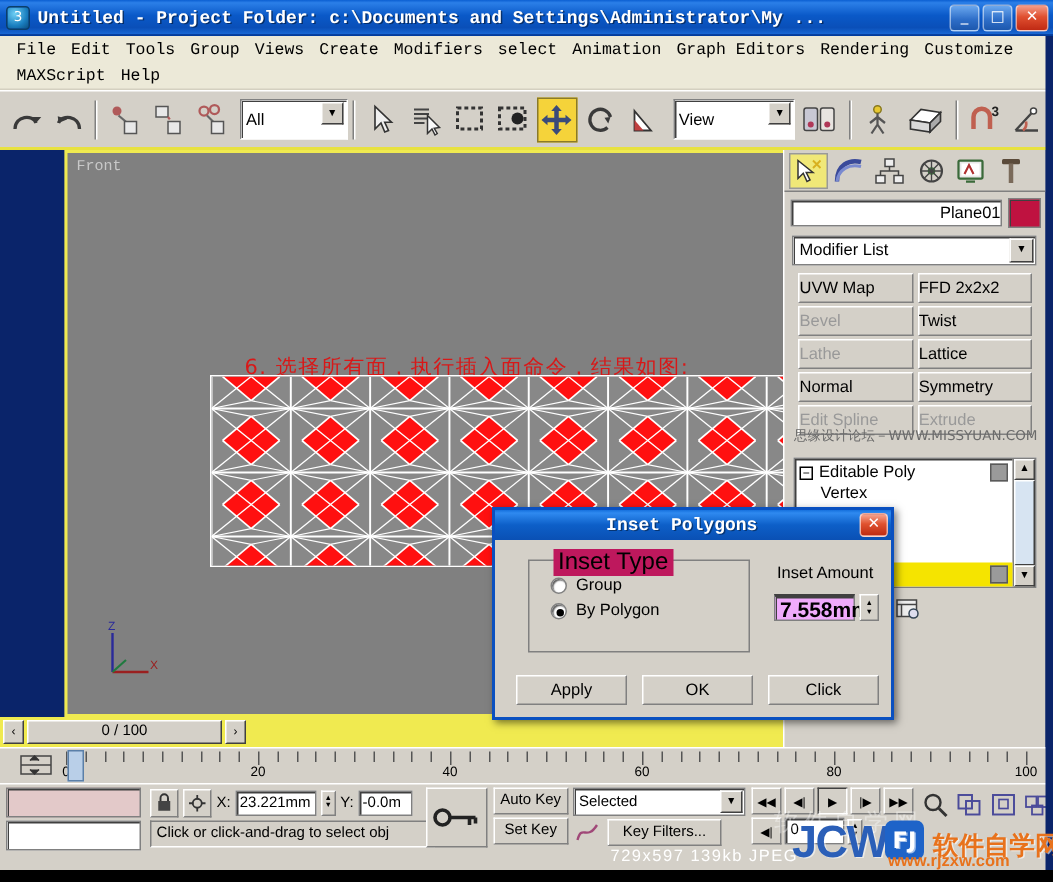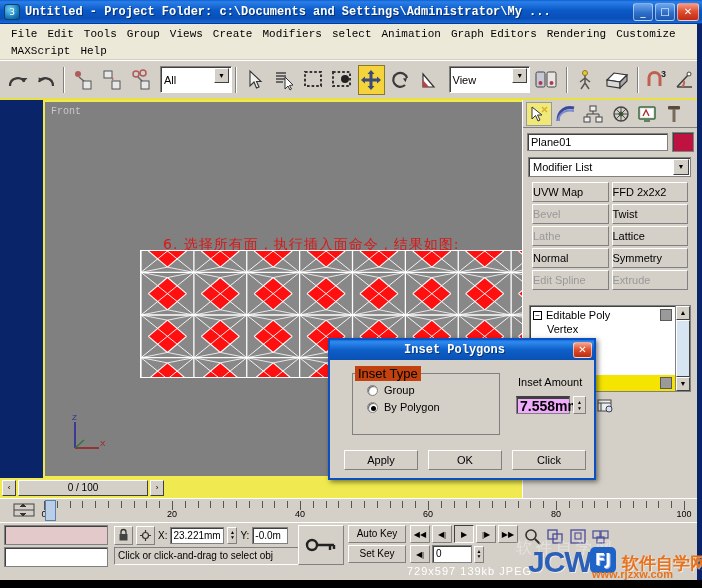--- a/index.html
+++ b/index.html
@@ -138,21 +138,21 @@
   .cp-iconrow {
     display: flex; align-items: center; height: 28px;
     background: #d4d0c8; padding-left: 3px;
     border-bottom: 1px solid #808080;
   }
   .cp-ibtn {
     width: 26px; height: 24px; margin-right: 1px;
     display: flex; align-items: center; justify-content: center;
   }
   .cp-ibtn.sel { background: #f0e878; border: 1px solid #999; }
-  .cp-namerow { display: flex; align-items: center; padding: 4px 3px 2px 4px; }
+  .cp-namerow { display: flex; align-items: center; padding: 4px 3px 2px 4px; text-align: right; }
   .cp-name {
     flex: 1; height: 18px; background: #fff;
     border: 1px solid #808080;
     box-shadow: inset 1px 1px 0 #404040;
     font-size: 11px; padding-left: 3px; line-height: 16px; color: #000;
   }
   .cp-swatch {
     width: 22px; height: 20px; margin-left: 4px;
     background: #bf1240; border: 1px solid #808080;
     box-shadow: inset 1px 1px 0 #404040;
@@ -373,22 +373,22 @@
     background: linear-gradient(to bottom, #f6a58f, #e0522f 45%, #bd2b12);
     color: #fff; font-size: 10px; text-align: center; line-height: 14px;
     font-family: "DejaVu Sans", sans-serif;
   }
   .dlg-body { position: relative; height: 120px; }
   .fieldset {
     position: absolute; left: 22px; top: 13px; width: 148px; height: 62px;
     border: 1px solid #808080; border-top-color: #808080;
   }
   .fieldset > .legend {
-    position: absolute; left: 2px; top: -8px; background: #c2410c;
-    padding: 0 3px; font-size: 13px; color: #000;
+    position: absolute; left: 16px; top: -8px; background: #be185d;
+    padding: 0 3px; font-size: 16px; color: #000;
   }
   .radiorow { display: flex; align-items: center; margin: 10px 0 0 14px; font-size: 11px; color: #000; }
   .radio {
     width: 11px; height: 11px; border-radius: 50%;
     background: #fff; border: 1px solid #808080;
     box-shadow: inset 1px 1px 1px #606060;
     margin-right: 6px; position: relative;
   }
   .radio.on::after {
     content: ''; position: absolute; left: 3px; top: 3px;
@@ -1180,20 +1180,21 @@
       <div class="modbtn dim">Bevel</div>
       <div class="modbtn">Twist</div>
       <div class="modbtn dim">Lathe</div>
       <div class="modbtn">Lattice</div>
       <div class="modbtn">Normal</div>
       <div class="modbtn">Symmetry</div>
       <div class="modbtn dim">Edit Spline</div>
       <div class="modbtn dim">Extrude</div>
     </div>
 
+    <div class="cp-watermark">思缘设计论坛－WWW.MISSYUAN.COM</div>
 
     <div class="stackbox">
       <div class="stacklist">
         <div class="stack-item">
           <span class="stack-plus">−</span>
           <span>Editable Poly</span>
           <span class="stack-box-r" style="top:3px;"></span>
         </div>
         <div class="stack-item stack-sub">
           <span>Vertex</span>
@@ -1368,20 +1369,34 @@
           <circle cx="8" cy="9" r="5" fill="none" stroke="#222" stroke-width="2.4"></circle>
           <path d="M13 9 h17 M26 9 v5 M30 9 v4" stroke="#222" stroke-width="2.4" fill="none"></path>
         </svg>
     </div>
 
     <div class="keybtn-group">
       <div class="keybtn">Auto Key</div>
       <div class="keybtn">Set Key</div>
     </div>
 
+    <div style="margin-left:3px;">
+      <div class="selcombo">
+        <span>Selected</span>
+        <div class="arrow">▼</div>
+      </div>
+      <div style="display:flex;align-items:center;gap:3px;">
+        <div style="width:20px;height:18px;margin-top:2px;display:flex;align-items:center;justify-content:center;">
+          <svg width="16" height="14" viewBox="0 0 16 14">
+              <path d="M1 12 C4 1 7 13 14 2" stroke="#a04878" stroke-width="1.6" fill="none"></path>
+            </svg>
+        </div>
+        <div class="kf-btn">Key Filters...</div>
+      </div>
+    </div>
 
     <div style="margin-left:4px;">
       <div class="playrow">
         <div class="pbtn">◀◀</div>
         <div class="pbtn">◀|</div>
         <div class="pbtn play">▶</div>
         <div class="pbtn">|▶</div>
         <div class="pbtn">▶▶</div>
       </div>
       <div class="playrow" style="margin-top:2px;">

